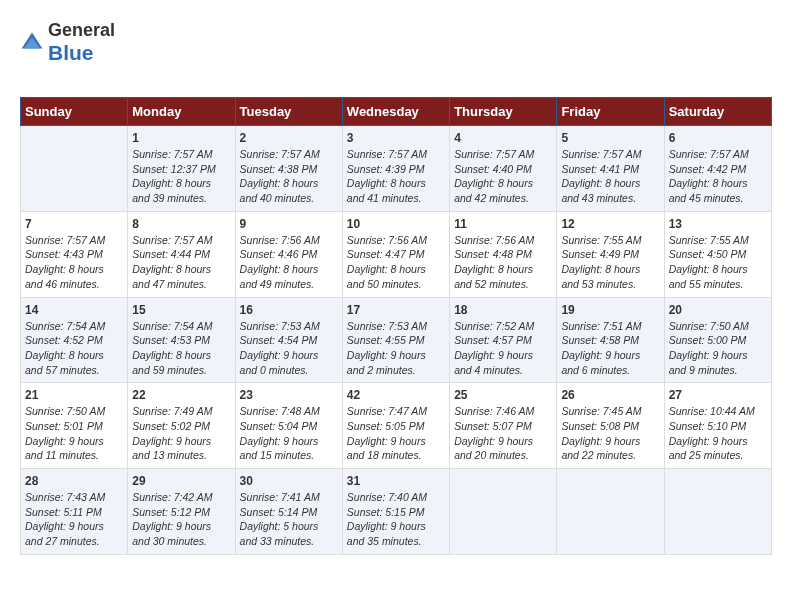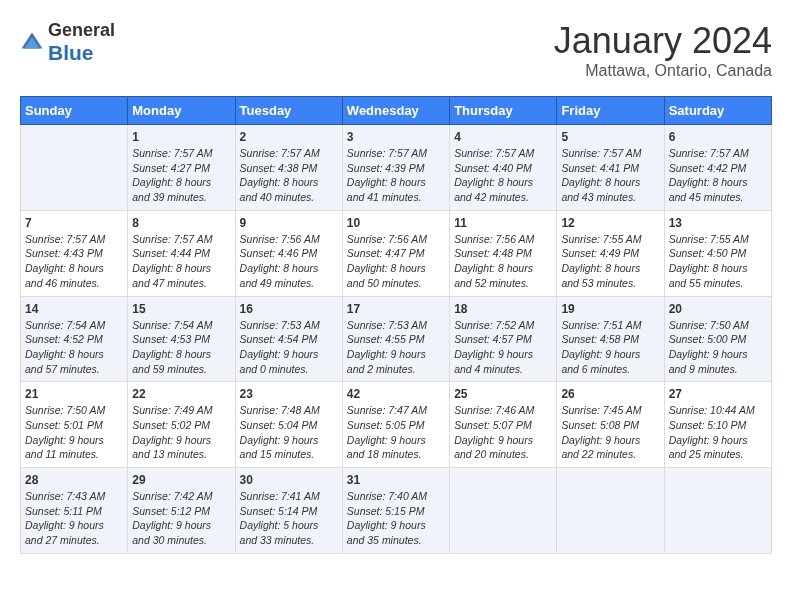--- a/index.html
+++ b/index.html
@@ -7,21 +7,21 @@
       font-family: Arial, Helvetica, sans-serif;
       background: #fff;
       width: 792px;
       min-height: 612px;
       padding: 20px;
     }
     .header-area {
       display: flex;
       justify-content: space-between;
       align-items: flex-start;
-      margin-bottom: 16px;
+      margin-bottom: 32px;
     }
     .logo {
       display: flex;
       align-items: center;
       gap: 4px;
     }
     .logo-text-general {
       font-size: 18px;
       font-weight: bold;
       color: #333;
@@ -46,21 +46,21 @@
     .calendar-subtitle {
       font-size: 16px;
       color: #555;
     }
     table {
       width: 100%;
       border-collapse: collapse;
       table-layout: fixed;
     }
     thead tr th {
-      background-color: #3b82f6;
+      background-color: #7f1d1d;
       color: #fff;
       padding: 6px 4px;
       font-size: 13px;
       font-weight: bold;
       text-align: left;
       border: 1px solid #2a5a9a;
     }
     tbody tr td {
       vertical-align: top;
       padding: 5px 4px;
@@ -96,44 +96,40 @@
   <div class="logo">
     <svg class="logo-icon" viewBox="0 0 30 30" xmlns="http://www.w3.org/2000/svg">
       <polygon points="15,2 28,22 2,22" fill="#3a73b8"></polygon>
       <polygon points="15,8 25,22 5,22" fill="#5a9ad8"></polygon>
     </svg>
     <div>
       <span class="logo-text-general">General</span><br>
       <span class="logo-text-blue">Blue</span>
     </div>
   </div>
-  <div class="title-area">
-    <div class="calendar-title">January 2024</div>
-    <div class="calendar-subtitle">Mattawa, Ontario, Canada</div>
-  </div>
 </div>
 
 <table>
   <thead>
     <tr>
     <th>Sunday</th>
         <th>Monday</th>
         <th>Tuesday</th>
         <th>Wednesday</th>
         <th>Thursday</th>
         <th>Friday</th>
         <th>Saturday</th>
       </tr>
   </thead>
   <tbody id="calendar-body">
   <tr>
         <td class="empty"></td>
         <td>
           <span class="day-number">1</span>
-          <div class="day-info"><span>Sunrise: 7:57 AM</span><br><span>Sunset: 4:27 PM</span><br><span>Daylight: 8 hours and 39 minutes.</span></div>
+          <div class="day-info"><span>Sunrise: 7:57 AM</span><br><span>Sunset: 12:37 PM</span><br><span>Daylight: 8 hours and 39 minutes.</span></div>
         </td>
         <td>
           <span class="day-number">2</span>
           <div class="day-info"><span>Sunrise: 7:57 AM</span><br><span>Sunset: 4:38 PM</span><br><span>Daylight: 8 hours and 40 minutes.</span></div>
         </td>
         <td>
           <span class="day-number">3</span>
           <div class="day-info"><span>Sunrise: 7:57 AM</span><br><span>Sunset: 4:39 PM</span><br><span>Daylight: 8 hours and 41 minutes.</span></div>
         </td>
         <td>

